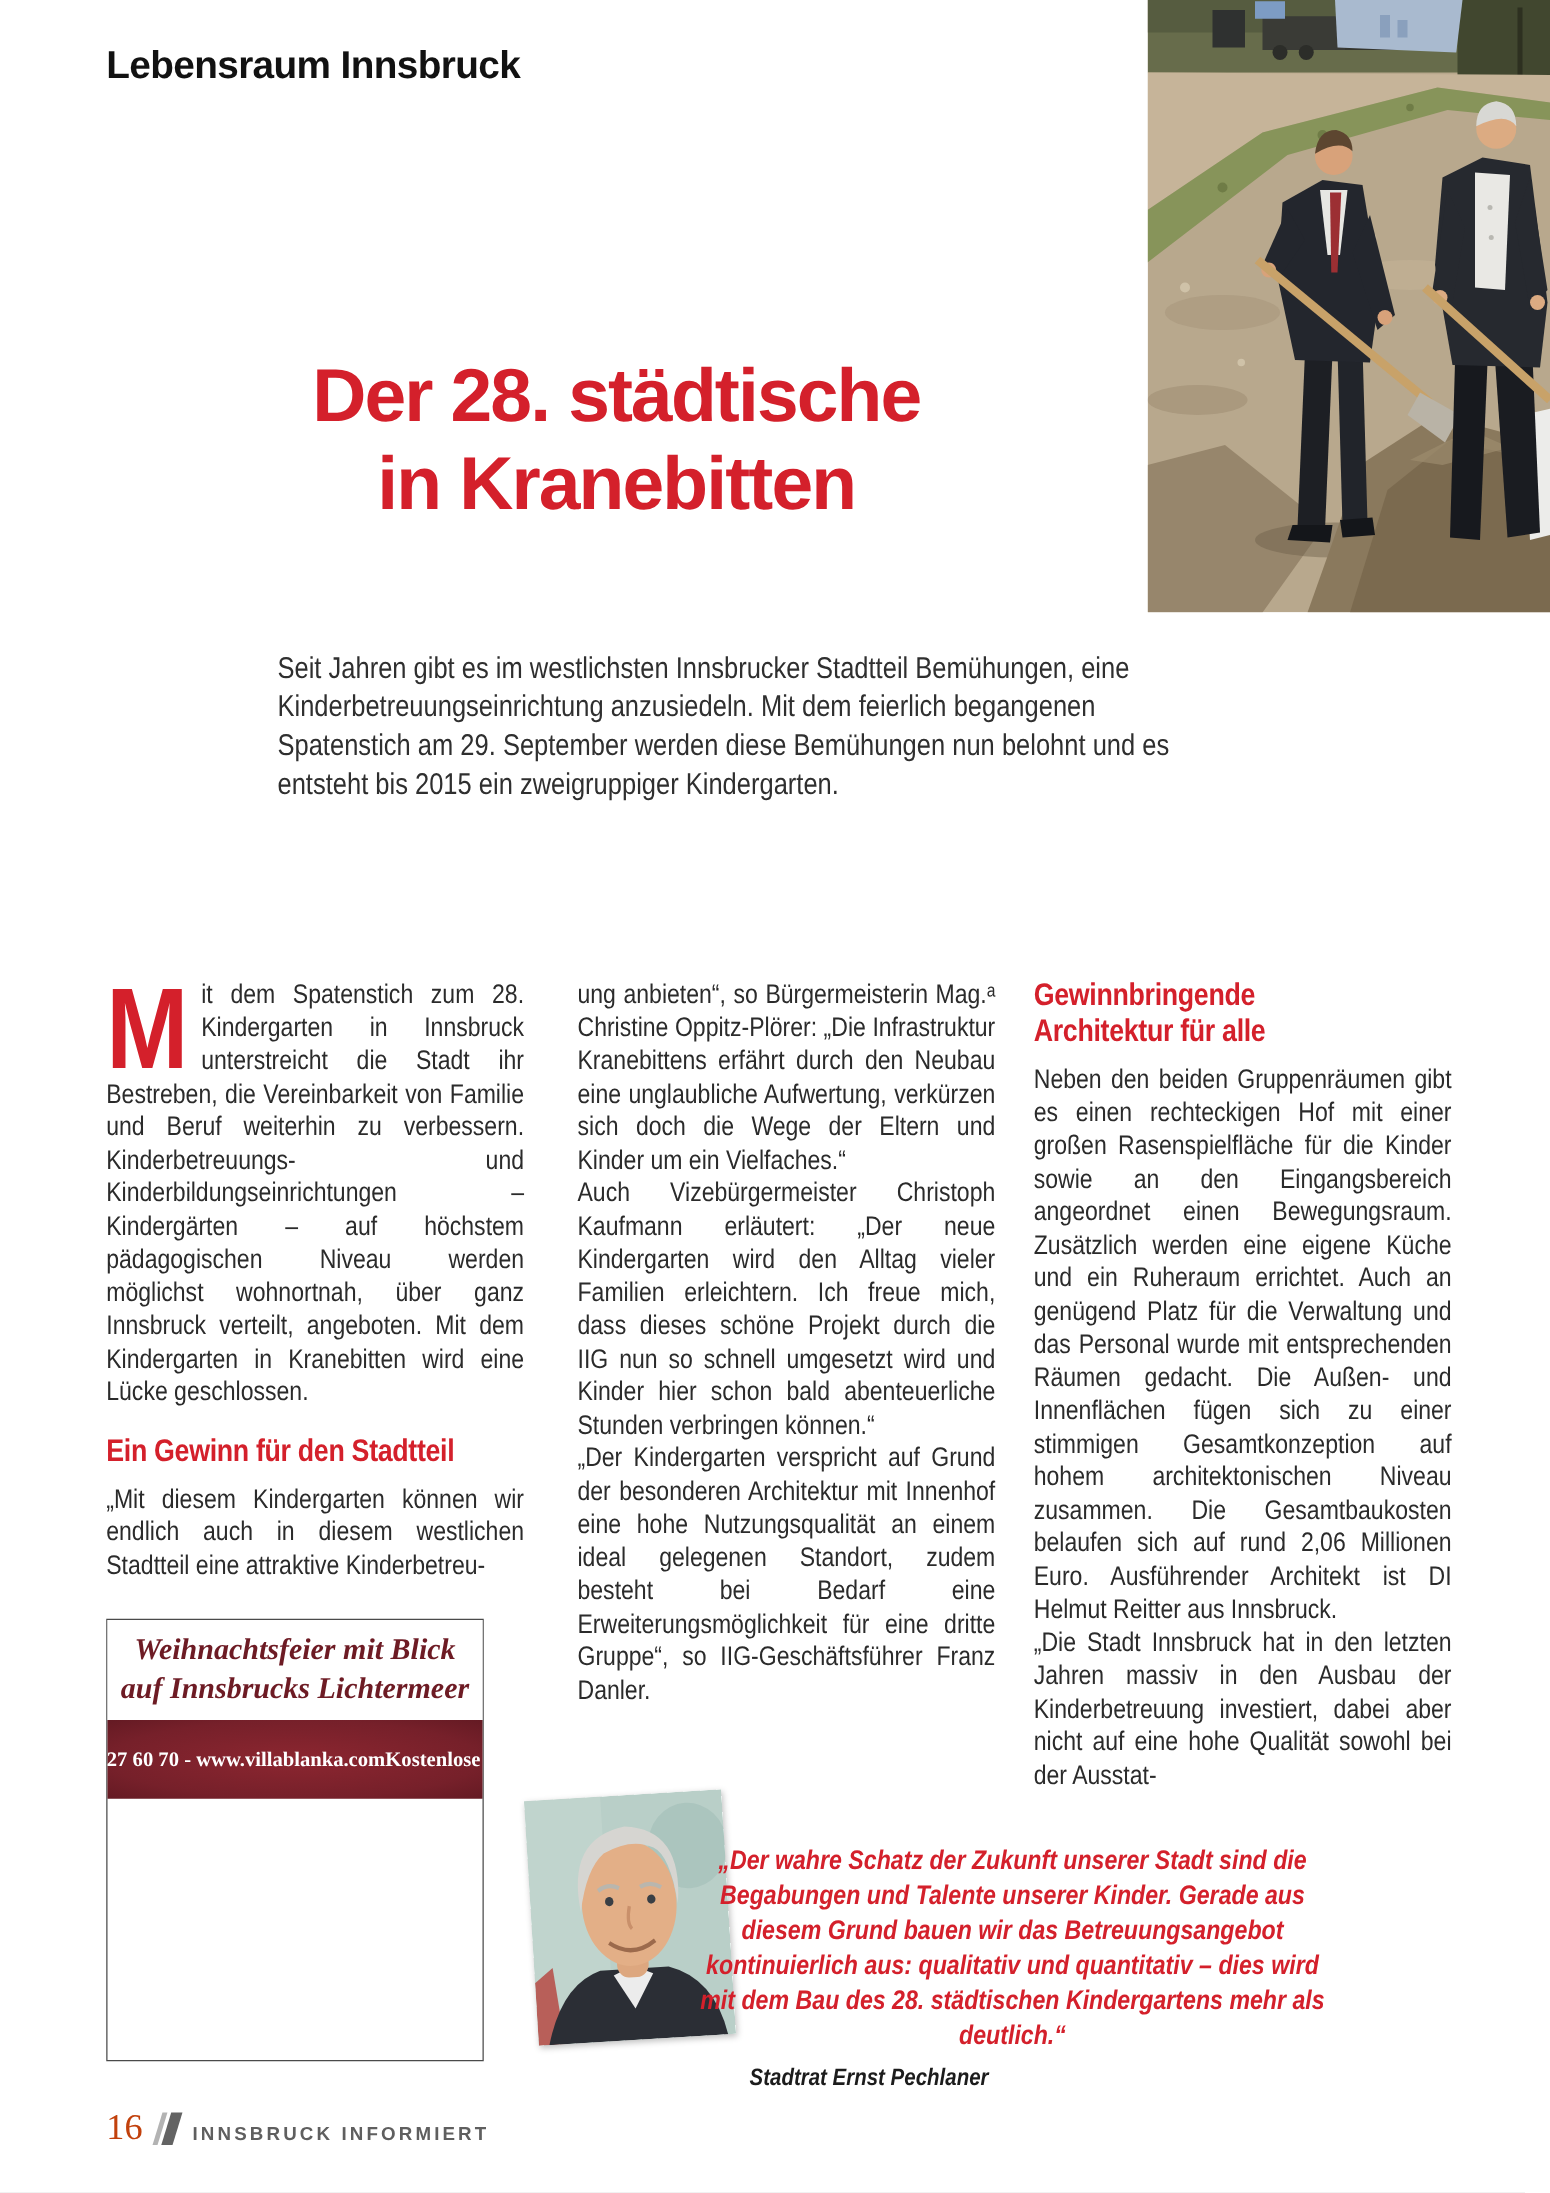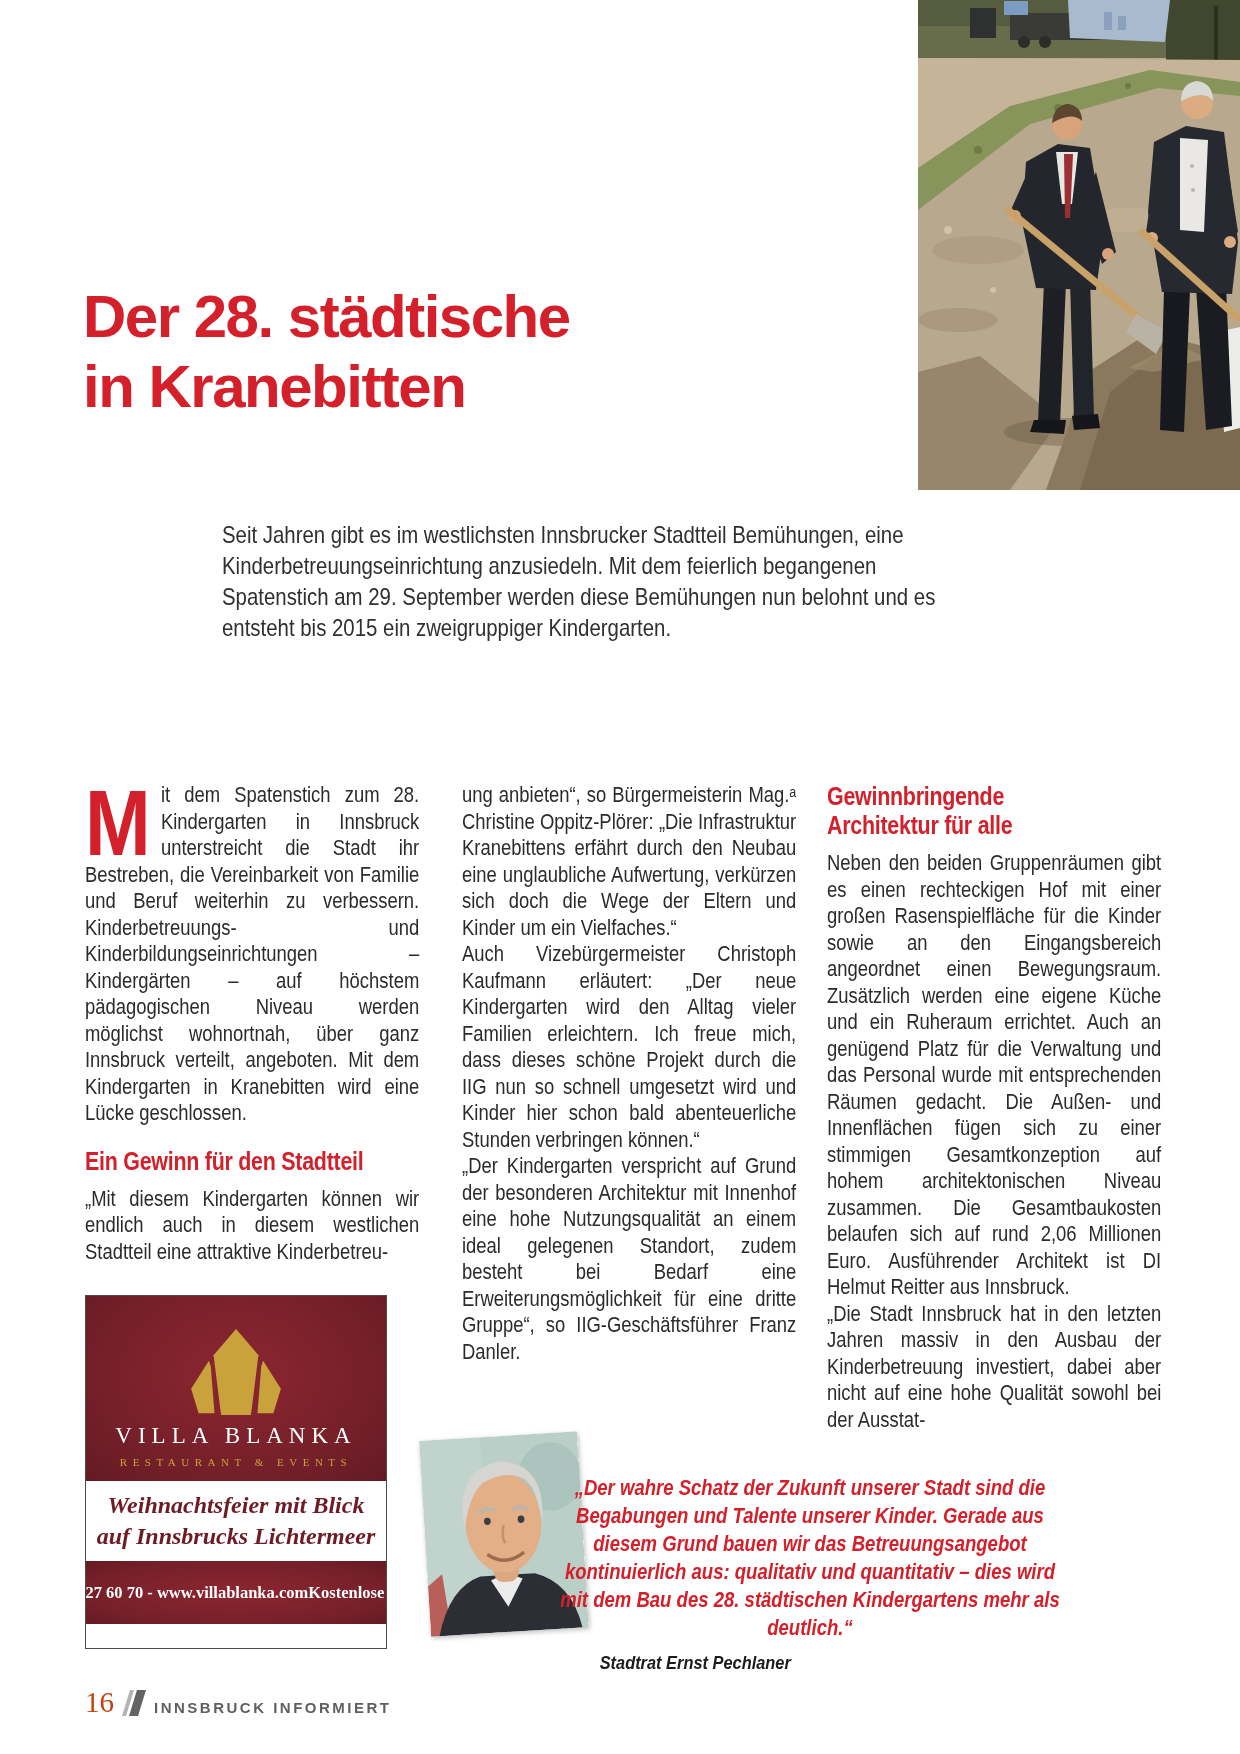--- a/index.html
+++ b/index.html
@@ -20,21 +20,21 @@
     position:absolute;left:85px;top:34px;
     font-size:31px;font-weight:bold;color:#121212;letter-spacing:-0.5px;
   }
   .photo-top{position:absolute;left:918px;top:0;width:322px;height:490px;overflow:hidden;}
   .photo-top svg{display:block;width:100%;height:100%;}
   .headline{
     position:absolute;left:83px;top:282px;width:820px;margin:0;
     font-size:60px;line-height:70px;font-weight:bold;color:var(--red);
     letter-spacing:-1.5px;
   }
-  .headline span{display:block;}
+  .headline span{display:block;text-align:center;}
   .lead{
     position:absolute;left:222px;top:519px;width:894px;margin:0;
     transform:scaleX(.85);transform-origin:0 0;
     font-size:24px;line-height:31px;color:#2f2f2f;
   }
   .col{
     position:absolute;top:782px;width:390px;
     transform:scaleX(.857);transform-origin:0 0;
     font-size:21.5px;line-height:26.5px;text-align:justify;color:var(--ink);
   }
@@ -111,20 +111,21 @@
   .slash-icon i{display:block;height:26px;transform:skewX(-17deg);}
   .slash-light{width:4px;background:#b3b3b3;}
   .slash-dark{width:9px;background:#636363;}
   .footer-mag{font-size:15px;font-weight:bold;color:#5f5f5f;letter-spacing:2.5px;margin-top:10px;}
 </style>
 </head>
 <body>
 
 <div class="page">
 
+  <div class="kicker">Lebensraum Innsbruck</div>
 
   <div class="photo-top">
     <svg viewBox="0 0 322 490" preserveAspectRatio="none">
       <rect width="322" height="490" fill="#b8a88d"></rect>
 
       <rect width="322" height="58" fill="#676c4b"></rect>
       <rect width="322" height="26" fill="#565c40"></rect>
       <rect x="248" y="0" width="74" height="64" fill="#41472f"></rect>
       <rect x="296" y="6" width="4" height="54" fill="#2d3020"></rect>
 
@@ -214,29 +215,20 @@
     <p>„Der Kindergarten verspricht auf Grund der besonderen Architektur mit Innenhof eine hohe Nutzungsqualität an einem ideal gelegenen Standort, zudem besteht bei Bedarf eine Erweiterungsmöglichkeit für eine dritte Gruppe“, so IIG-Geschäftsführer Franz Danler.</p>
   </div>
 
   <div class="col col3">
     <h2 class="subhead">Gewinnbringende Architektur für alle</h2>
     <p>Neben den beiden Gruppenräumen gibt es einen rechteckigen Hof mit einer großen Rasenspielfläche für die Kinder sowie an den Eingangsbereich angeordnet einen Bewegungsraum. Zusätzlich werden eine eigene Küche und ein Ruheraum errichtet. Auch an genügend Platz für die Verwaltung und das Personal wurde mit entsprechenden Räumen gedacht. Die Außen- und Innenflächen fügen sich zu einer stimmigen Gesamtkonzeption auf hohem architektonischen Niveau zusammen. Die Gesamtbaukosten belaufen sich auf rund 2,06 Millionen Euro. Ausführender Architekt ist DI Helmut Reitter aus Innsbruck.</p>
     <p>„Die Stadt Innsbruck hat in den letzten Jahren massiv in den Ausbau der Kinderbetreuung investiert, dabei aber nicht auf eine hohe Qualität sowohl bei der Ausstat-</p>
   </div>
 
   <div class="ad">
-    <div class="ad-top">
-      <svg class="ad-crown" viewBox="0 0 120 92">
-        <polygon points="60,0 84,28 76,92 44,92 36,28" fill="#c9a23c"></polygon>
-        <polygon points="31,34 12,64 20,90 37,90 33,40" fill="#c9a23c"></polygon>
-        <polygon points="89,34 108,64 100,90 83,90 87,40" fill="#c9a23c"></polygon>
-      </svg>
-      <div class="ad-brand">VILLA BLANKA</div>
-      <div class="ad-tagline">RESTAURANT &amp; EVENTS</div>
-    </div>
     <div class="ad-mid">
       <div class="ad-offer">Weihnachtsfeier mit Blick</div>
       <div class="ad-offer">auf Innsbrucks Lichtermeer</div>
     </div>
     <div class="ad-bottom">
       <div class="ad-contact">0512 / 27 60 70 - www.villablanka.com</div>
       <div class="ad-note">Kostenlose Tiefgarage!</div>
     </div>
   </div>
 

